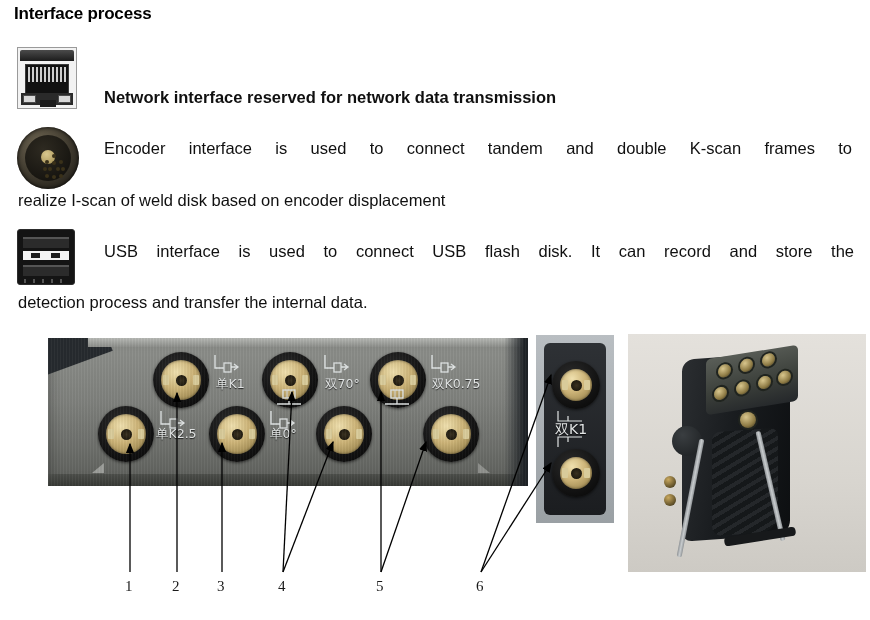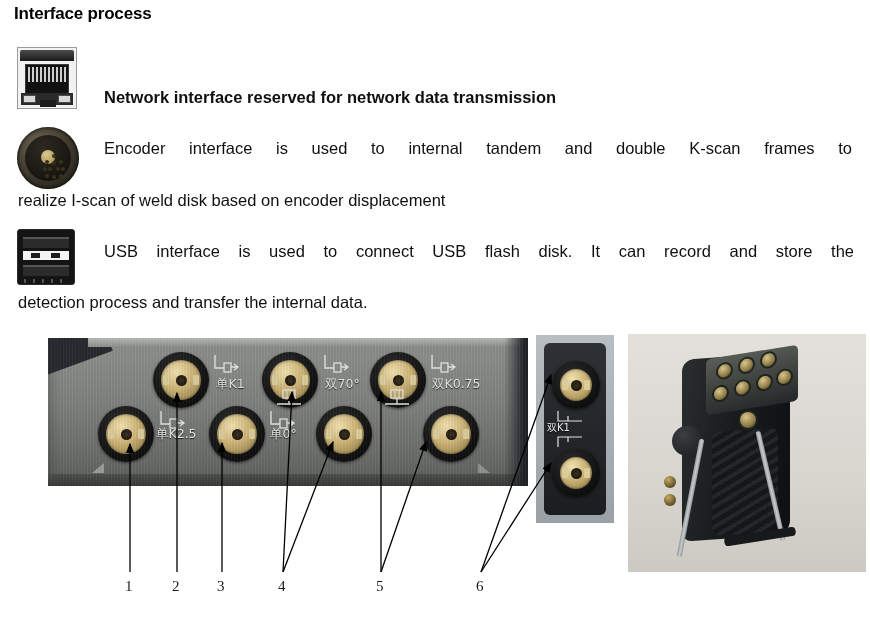--- a/index.html
+++ b/index.html
@@ -359,21 +359,21 @@
         <span class="pin" style="left:7px;top:17px"></span>
         <span class="pin" style="left:15px;top:17px"></span>
         <span class="pin" style="left:4px;top:24px"></span>
         <span class="pin" style="left:18px;top:24px"></span>
         <span class="pin" style="left:11px;top:25px"></span>
       </div>
     </div>
   </div>
 </div>
 <div id="enc-text" class="para-text">
-  <span class="justify-line">Encoder interface is used to internal tandem and double K-scan frames to</span>
+  <span class="justify-line">Encoder interface is used to connect tandem and double K-scan frames to</span>
 </div>
 <div id="enc-text2" class="para-text">realize I-scan of weld disk based on encoder displacement</div>
 
 <div class="icon-wrap" id="icon-usb">
   <div class="usb-body">
     <div class="usb-slot top"></div>
     <div class="usb-slot mid">
       <span class="usb-tong" style="left:8px"></span>
       <span class="usb-tong" style="left:28px"></span>
     </div>
@@ -499,21 +499,21 @@
         <div class="bnc-ring">
             <div class="bnc-hole"></div>
             <div class="bnc-lugL"></div>
             <div class="bnc-lugR"></div>
           </div>
       </div>
       <svg class="glyph" style="left:12px;top:66px" width="28" height="14" viewBox="0 0 28 14">
         <path d="M2 2 V12 H26" stroke="#dfe3e3" stroke-width="1.2" fill="none"></path>
         <path d="M12 12 V7" stroke="#dfe3e3" stroke-width="1.2"></path>
       </svg>
-      <span class="silk" style="left:3px;top:78px;font-size:10px">双K1</span>
+      <span class="silk" style="left:11px;top:78px;font-size:14px">双K1</span>
       <svg class="glyph" style="left:12px;top:92px" width="28" height="14" viewBox="0 0 28 14">
         <path d="M2 12 V2 H26" stroke="#dfe3e3" stroke-width="1.2" fill="none"></path>
         <path d="M12 2 V7" stroke="#dfe3e3" stroke-width="1.2"></path>
       </svg>
       <div class="bnc small" style="left:8px;top:106px">
         <div class="bnc-ring">
             <div class="bnc-hole"></div>
             <div class="bnc-lugL"></div>
             <div class="bnc-lugR"></div>
           </div>

